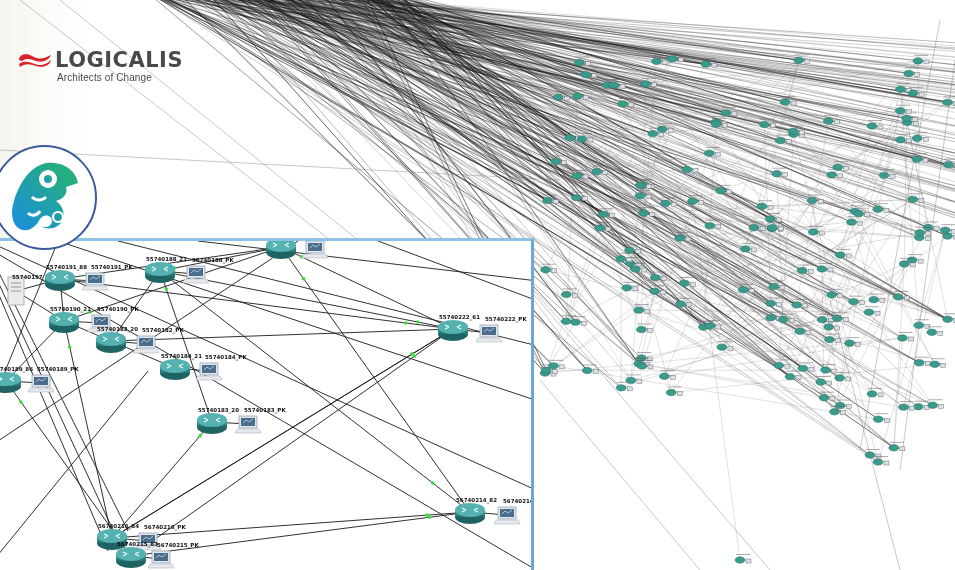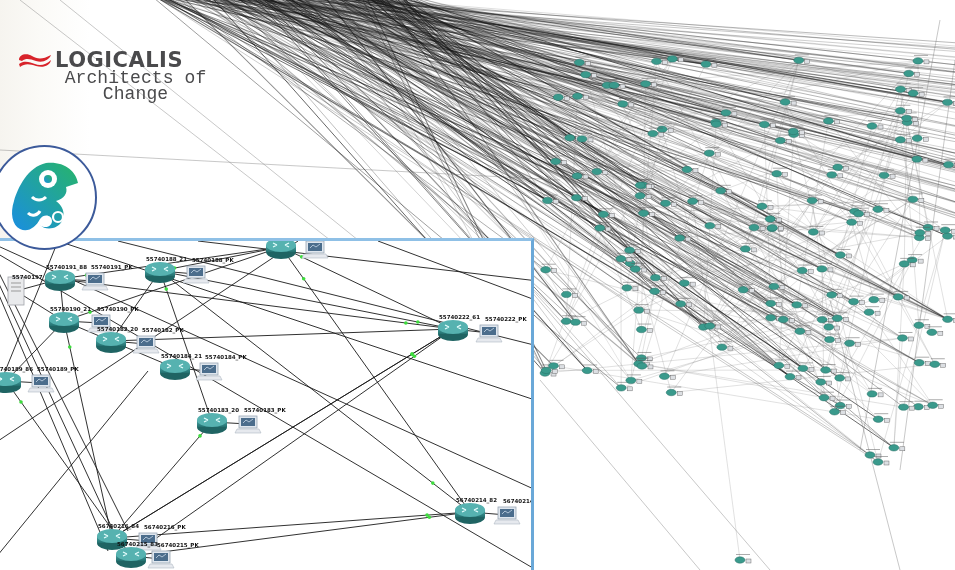--- a/index.html
+++ b/index.html
@@ -2,21 +2,21 @@
 <html><head>
 <meta charset="utf-8">
 <style>
   html,body{margin:0;padding:0;}
   body{width:955px;height:570px;overflow:hidden;background:#ffffff;position:relative;font-family:"DejaVu Sans",sans-serif;}
   #stage{position:absolute;left:0;top:0;width:955px;height:570px;background:linear-gradient(90deg,#f6f4ef 0px,#fbfaf7 40px,#ffffff 90px);}
   #bg-svg{position:absolute;left:0;top:0;}
   .logo{position:absolute;left:14px;top:46px;width:200px;height:44px;text-align:center;}
   .logo-mark{position:absolute;left:2px;top:5px;width:38px;height:18px;}
   .logo-word{position:absolute;left:41px;top:0px;font-family:"DejaVu Sans",sans-serif;font-weight:bold;font-size:21px;letter-spacing:0.5px;color:#4a4a4c;line-height:28px;}
-  .logo-tag{position:absolute;left:43px;top:24px;font-family:Liberation Mono, monospace;font-size:18px;color:#4a4a4c;line-height:16px;letter-spacing:0.1px;}
+  .logo-tag{position:absolute;left:43px;top:24px;font-family:Liberation Sans, sans-serif;font-size:10px;color:#4a4a4c;line-height:16px;letter-spacing:0.1px;}
   .badge{position:absolute;left:-8px;top:145px;width:105px;height:105px;border-radius:50%;background:#ffffff;border:2px solid #3c5a9a;box-sizing:border-box;z-index:5;}
   .badge svg{position:absolute;left:12px;top:10px;}
   .inset{position:absolute;left:-2px;top:238px;width:536px;height:340px;background:#ffffff;border-top:3px solid #8fc0e6;border-right:3px solid #6aa8d8;box-sizing:border-box;overflow:hidden;z-index:3;}
   .inset svg{position:absolute;left:0;top:0;}
   .node-label{font-family:"DejaVu Sans",sans-serif;font-size:5.5px;font-weight:bold;fill:#111;}
 </style>
 </head>
 <body>
 
 <div id="stage">

